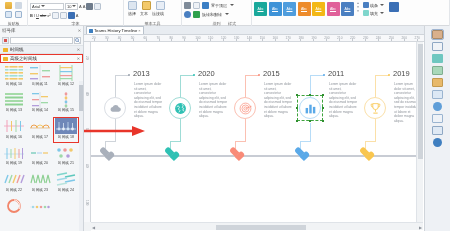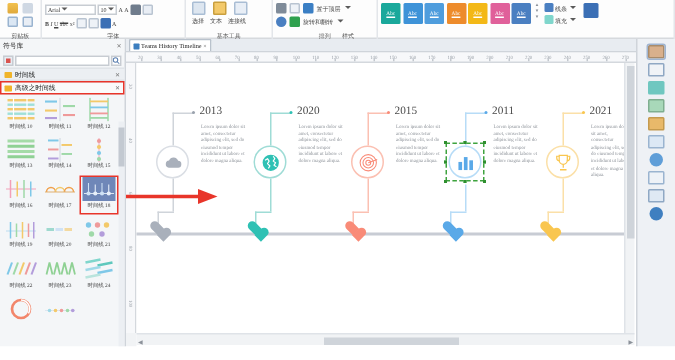--- a/index.html
+++ b/index.html
@@ -4,21 +4,21 @@
 <style>
   * { box-sizing: border-box; margin:0; padding:0; }
   html,body { width:450px; height:231px; overflow:hidden; }
   body {
     font-family: "Liberation Sans", sans-serif;
     font-size: 5px;
     background:#fff;
     color:#333;
     -webkit-font-smoothing: none;
   }
-  .app { position:relative; width:444px; height:231px;font-family:Liberation Serif, serif; }
+  .app { position:relative; width:444px; height:231px; }
 
   
   .ribbon { position:absolute; left:0; top:0; width:450px; height:26px;
             background:#fdfdfd; border-bottom:1px solid #d6d9dd; display:flex; }
   .rgroup { position:relative; height:26px; border-right:1px solid #e3e6ea;
             display:flex; flex-direction:column; justify-content:flex-start; padding:1px 2px 0 2px; }
   .rgroup .glabel { position:absolute; bottom:0px; left:0; width:100%;
             text-align:center; font-size:4px; color:#5a5a5a; line-height:5px; }
   .rrow { display:flex; align-items:center; gap:2px; height:8px; }
   .btn-i { width:7px; height:7px; border-radius:1px; position:relative;
@@ -674,21 +674,21 @@
         <div class="conn-v" style="left:219px; top:81px; height:18px; background:#b7dcf7;"></div>
         <div class="conn-h" style="left:209px; top:99px; width:11px; background:#b7dcf7;"></div>
         <div class="conn-v" style="left:209px; top:99px; height:9px; background:#b7dcf7;"></div>
         <div class="heart heart-blue" style="left:203.5px; top:106px;"></div>
       </div>
 
       <div class="node">
         <div class="conn-v" style="left:284px; top:33px; height:22px; background:#fbe0a8;"></div>
         <div class="conn-h" style="left:284px; top:33px; width:14px; background:#fbe0a8;"></div>
         <div class="dot" style="left:297px; top:31.7px; background:#f9c64f;"></div>
-        <div class="year" style="left:302px; top:27px;">2021</div>
+        <div class="year" style="left:302px; top:27px;">2019</div>
         <div class="lorem" style="left:303px; top:40px; width:26px;">Lorem ipsum dolor sit amet, consectetur adipiscing elit, sed do eiusmod tempor incididunt ut labore et dolore magna aliqua.</div>
         <div class="circ" style="left:273px; top:55px; border-color:#fbe0a8;">
           <svg width="13" height="13" viewBox="0 0 24 24">
             <path d="M7 3 H17 V9 A5 5 0 0 1 7 9 Z" fill="none" stroke="#f9c64f" stroke-width="1.5"></path>
             <path d="M7 4 H4 V6 A3.5 3.5 0 0 0 7.5 9.5" fill="none" stroke="#f9c64f" stroke-width="1.5"></path>
             <path d="M17 4 H20 V6 A3.5 3.5 0 0 1 16.5 9.5" fill="none" stroke="#f9c64f" stroke-width="1.5"></path>
             <line x1="12" y1="14" x2="12" y2="18" stroke="#f9c64f" stroke-width="1.5"></line>
             <line x1="8" y1="20.5" x2="16" y2="20.5" stroke="#f9c64f" stroke-width="1.8"></line>
           </svg>
         </div>

